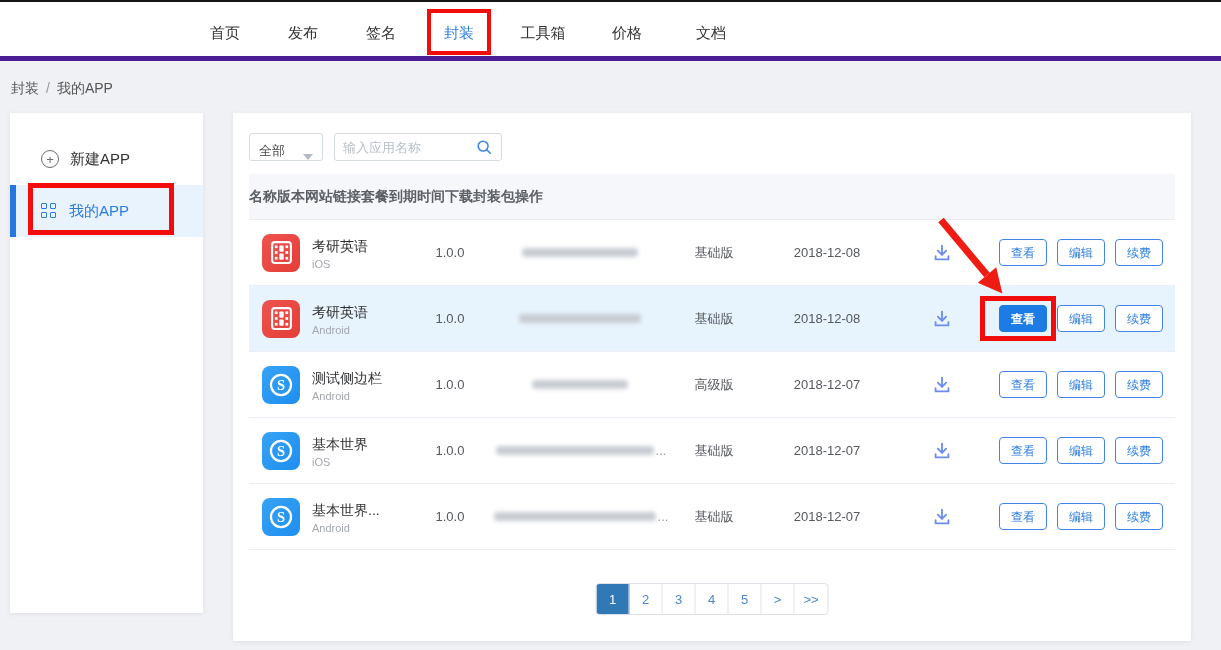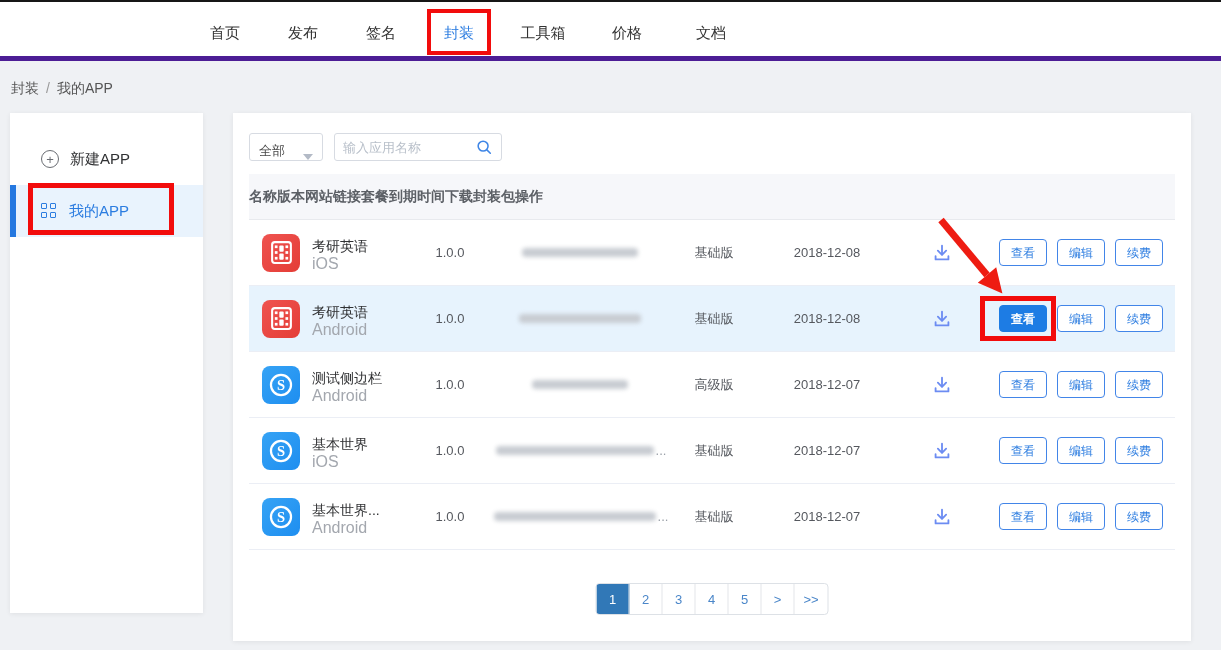--- a/index.html
+++ b/index.html
@@ -67,21 +67,21 @@
   .namecell { justify-content:flex-start; padding-left:13px;align-items:flex-end; }
   .app-icon { width:38px; height:38px; border-radius:8px; display:flex; align-items:center;
               justify-content:center; flex:none; }
   .app-icon[data-icon="film"] { background:linear-gradient(135deg,#ef5350,#e43d36); }
   .app-icon[data-icon="s-circle"] { background:linear-gradient(135deg,#36a3f5,#1e8ef0); }
   .app-icon svg { display:none; }
   .app-icon[data-icon="film"] svg.film { display:block; }
   .app-icon[data-icon="s-circle"] svg.scircle { display:block; }
   .nameblock { margin-left:12px; overflow:hidden; }
   .app-name { font-size:14px; color:#303133; line-height:19px; white-space:nowrap; }
-  .app-platform { font-size:16px; color:#a3a7ae; line-height:16px; }
+  .app-platform { font-size:11px; color:#a3a7ae; line-height:16px; }
   .version, .plan, .expires { font-size:13px; color:#55585e; }
   .link-blur { height:9px; background:#c8ccd2; border-radius:4px; filter:blur(2px); }
   .link-suffix { font-size:13px; color:#9aa0a8; margin-left:2px; }
   .dl-btn { cursor:pointer; display:flex; }
   .actions { gap:10px; }
   .act-btn { width:48px; height:27px; border:1px solid #4285e8; border-radius:4px; background:#fff;
              color:#2b7ce0; font-size:12px; font-family:"Liberation Sans",sans-serif; cursor:pointer;
              line-height:1; }
   .act-btn[data-filled="true"] { background:#1d7ce4; border-color:#1d7ce4; color:#fff; font-weight:bold; }
 

